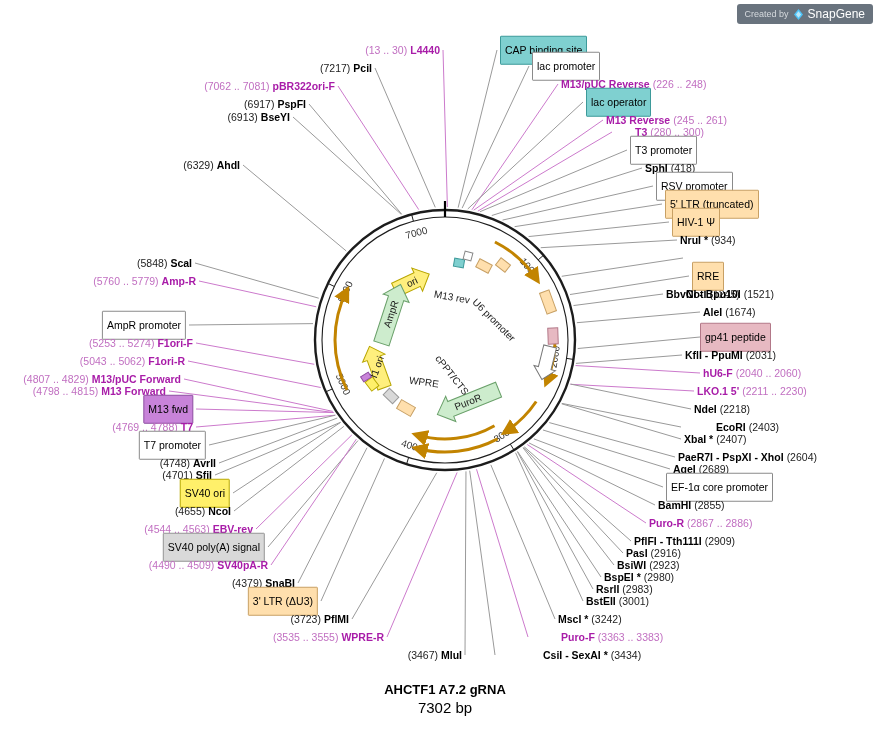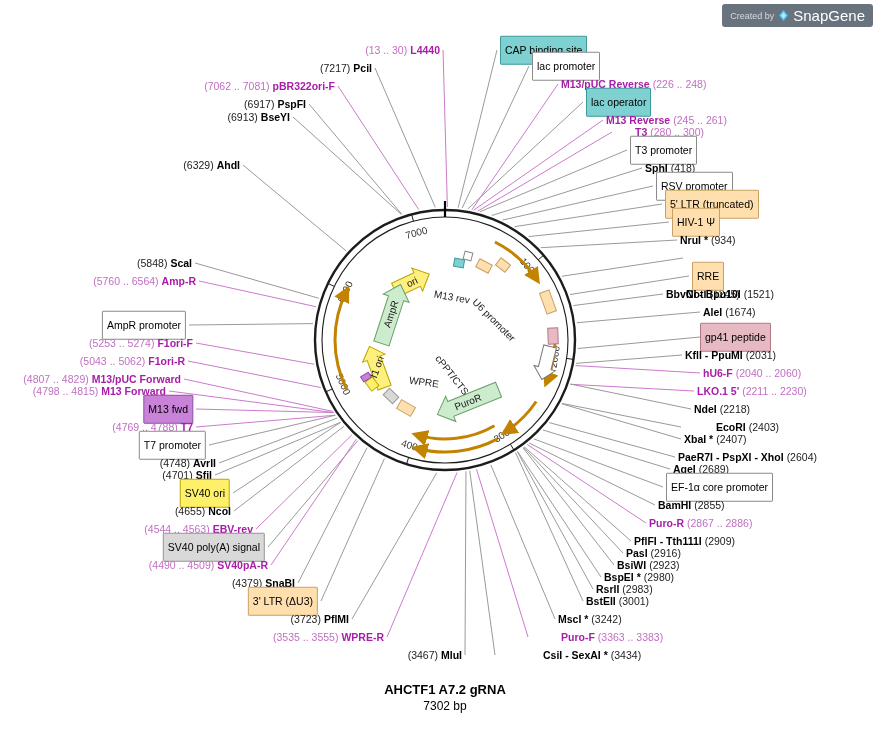--- a/index.html
+++ b/index.html
@@ -21,24 +21,24 @@
   .btext{color:#000;font-size:10.5px;}
   .box-misc{background:#7fd0d0;border:1px solid #3d9a9a;}
   .box-promoter{background:#ffffff;border:1px solid #8a8a8a;}
   .box-ltr{background:#ffdfad;border:1px solid #c8a064;}
   .box-peptide{background:#e7b9c2;border:1px solid #b27888;}
   .box-ori{background:#fff06a;border:1px solid #b8a800;}
   .box-polya{background:#d9d9d9;border:1px solid #949494;}
   .box-primerbox{background:#c883d9;border:1px solid #8c4ca0;}
   #title-block{position:absolute;left:445px;top:682px;transform:translateX(-50%);text-align:center;z-index:2;}
   #plasmid-title{font-weight:bold;font-size:13px;color:#000;}
-  #plasmid-size{font-size:12px;color:#000;margin-top:2px;}
+  #plasmid-size{font-size:15px;color:#000;margin-top:2px;}
   #badge{position:absolute;top:4px;right:6px;background:rgba(84,96,108,0.88);color:#d6dade;
     font-size:9px;padding:3px 8px;border-radius:3px;display:flex;align-items:center;gap:5px;z-index:3;}
-  #badge .brand{color:#ffffff;font-size:15px;}
+  #badge .brand{color:#ffffff;font-size:12px;}
   #badge .logo{display:inline-flex;align-items:center;}
 </style>
 </head>
 <body>
 
 <div id="canvas">
   <svg id="map-svg" width="879" height="739">
       <defs>
         <marker id="arrowO" viewBox="0 0 10 10" refX="7" refY="5" markerWidth="5.5" markerHeight="5.5" orient="auto">
           <path d="M0,0 L10,5 L0,10 Z" fill="#c28400"></path>
@@ -189,21 +189,21 @@
       <text x="424" y="382" font-size="10" fill="#1a1a1a" text-anchor="middle" dominant-baseline="central" transform="rotate(8 424 382)">WPRE</text>
     </svg>
   <div id="labels">
       <div class="map-label align-right" style="left: 440px; top: 50px;"><span class="prange">(13 .. 30)</span><span class="pname">L4440</span></div>
       <div class="map-label align-right" style="left: 372px; top: 68px;"><span class="epos">(7217)</span><span class="ename">PciI</span></div>
       <div class="map-label align-right" style="left: 335px; top: 86px;"><span class="prange">(7062 .. 7081)</span><span class="pname">pBR322ori-F</span></div>
       <div class="map-label align-right" style="left: 306px; top: 104px;"><span class="epos">(6917)</span><span class="ename">PspFI</span></div>
       <div class="map-label align-right" style="left: 290px; top: 117px;"><span class="epos">(6913)</span><span class="ename">BseYI</span></div>
       <div class="map-label align-right" style="left: 240px; top: 165px;"><span class="epos">(6329)</span><span class="ename">AhdI</span></div>
       <div class="map-label align-right" style="left: 192px; top: 263px;"><span class="epos">(5848)</span><span class="ename">ScaI</span></div>
-      <div class="map-label align-right" style="left: 196px; top: 281px;"><span class="prange">(5760 .. 6564)</span><span class="pname">Amp-R</span></div>
+      <div class="map-label align-right" style="left: 196px; top: 281px;"><span class="prange">(5760 .. 5779)</span><span class="pname">Amp-R</span></div>
       <div class="map-label align-right boxed box-promoter" style="left: 186px; top: 325px;"><span class="btext">AmpR promoter</span></div>
       <div class="map-label align-right" style="left: 193px; top: 343px;"><span class="prange">(5253 .. 5274)</span><span class="pname">F1ori-F</span></div>
       <div class="map-label align-right" style="left: 185px; top: 361px;"><span class="prange">(5043 .. 5062)</span><span class="pname">F1ori-R</span></div>
       <div class="map-label align-right" style="left: 181px; top: 379px;"><span class="prange">(4807 .. 4829)</span><span class="pname">M13/pUC Forward</span></div>
       <div class="map-label align-right" style="left: 166px; top: 391px; text-align: center;"><span class="prange">(4798 .. 4815)</span><span class="pname">M13 Forward</span></div>
       <div class="map-label align-right boxed box-primerbox" style="left: 193px; top: 409px;"><span class="btext">M13 fwd</span></div>
       <div class="map-label align-right" style="left: 193px; top: 427px;"><span class="prange">(4769 .. 4788)</span><span class="pname">T7</span></div>
       <div class="map-label align-right boxed box-promoter" style="left: 206px; top: 445px;"><span class="btext">T7 promoter</span></div>
       <div class="map-label align-right" style="left: 216px; top: 463px;"><span class="epos">(4748)</span><span class="ename">AvrII</span></div>
       <div class="map-label align-right" style="left: 212px; top: 475px;"><span class="epos">(4701)</span><span class="ename">SfiI</span></div>

